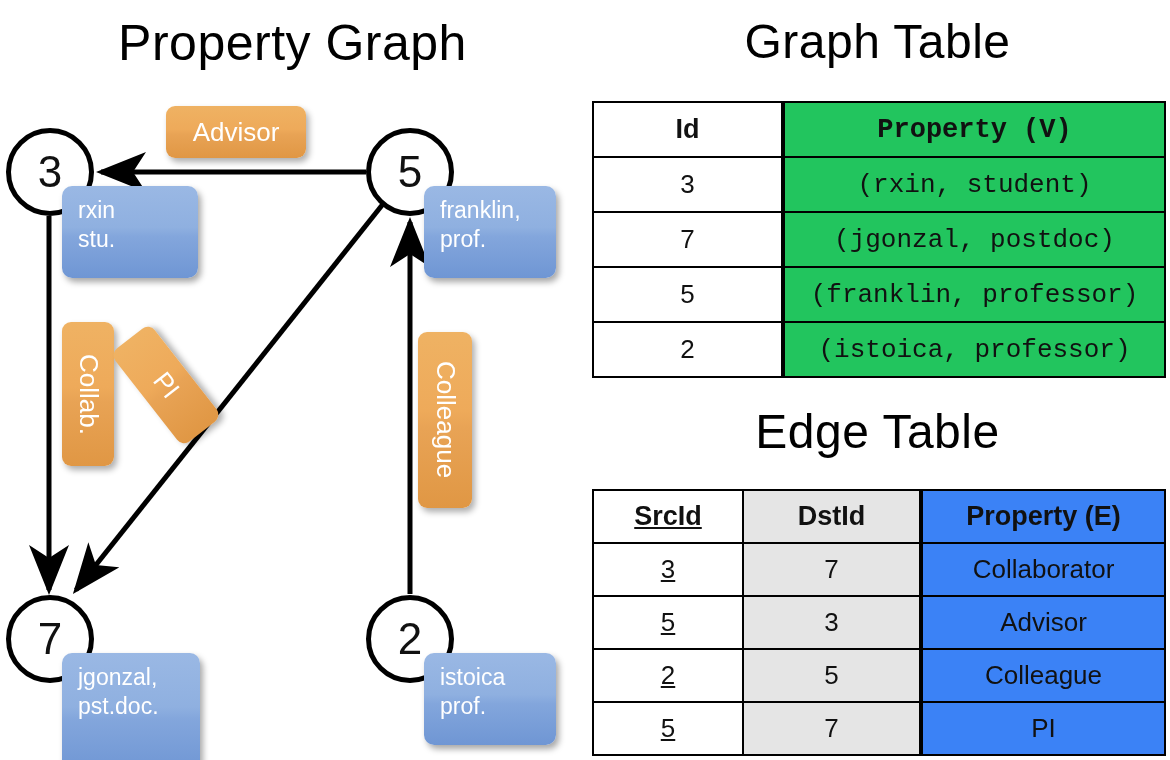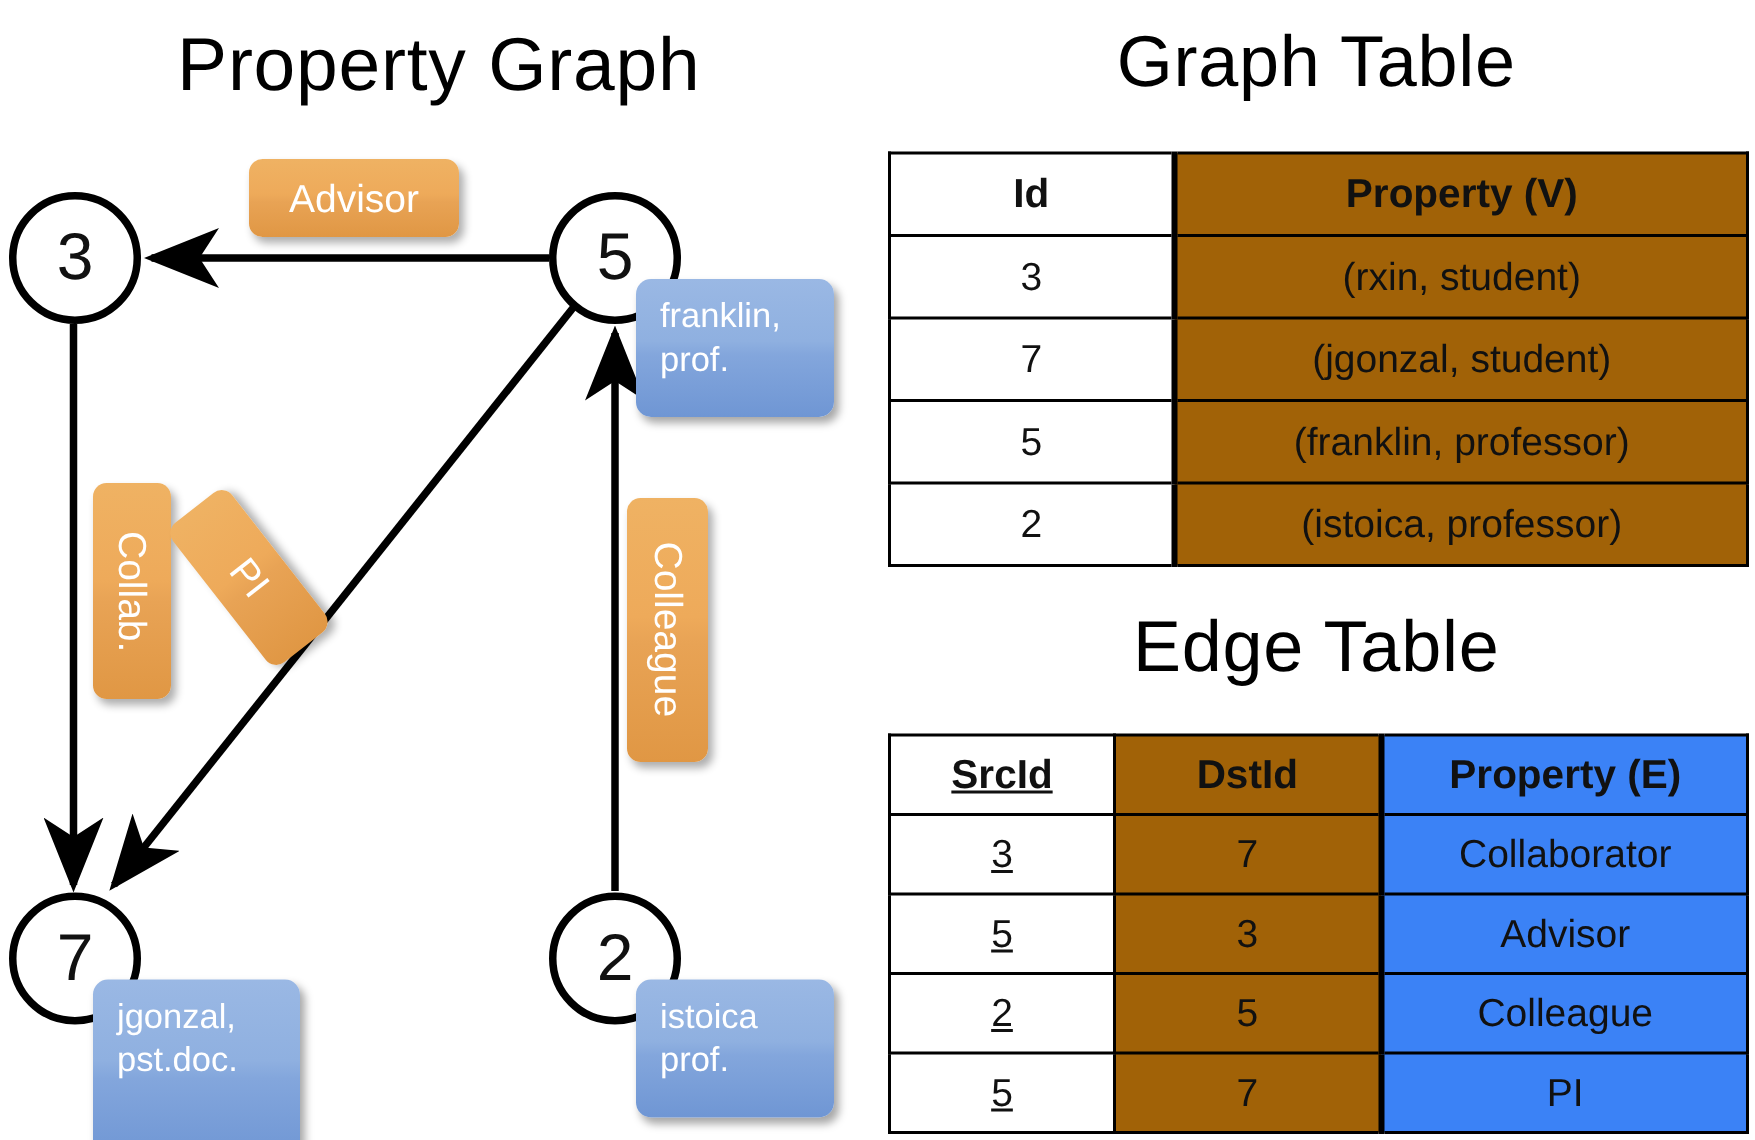--- a/index.html
+++ b/index.html
@@ -149,27 +149,27 @@
   table.grid th {
     font-weight: 700;
     font-size: 27px;
   }
   table.grid td { font-size: 26px; }
 
   
   #vertex-table { left: 592px; top: 101px; width: 574px; }
   #vertex-table th, #vertex-table td { height: 55px; }
   #vertex-table .col-id     { width: 190px; background: #ffffff; }
-  #vertex-table .col-prop   { background: #a16207; border-left-width: 4px; }
+  #vertex-table .col-prop   { background: #22c55e; border-left-width: 4px; font-family: Liberation Mono, monospace; }
 
   
   #edge-table { left: 592px; top: 489px; width: 574px; }
   #edge-table th, #edge-table td { height: 53px; }
   #edge-table .col-src  { width: 150px; background: #ffffff; text-decoration: underline; }
-  #edge-table .col-dst  { width: 178px; background: #a16207; }
+  #edge-table .col-dst  { width: 178px; background: #e5e5e5; }
   #edge-table .col-prop { background: #3b82f6; border-left-width: 4px; }
 
 </style>
 </head>
 <body>
 
 <div id="title-property-graph" class="title">Property Graph</div>
 
 <div id="graph-panel">
 
@@ -187,20 +187,24 @@
     <line x1="383" y1="204" x2="76" y2="590" stroke="#000" stroke-width="5" marker-end="url(#arrowhead)"></line>
 
     <line x1="410" y1="594" x2="410" y2="222" stroke="#000" stroke-width="5" marker-end="url(#arrowhead)"></line>
   </svg>
 
   <div id="node-3" class="node">3</div>
   <div id="node-5" class="node">5</div>
   <div id="node-7" class="node">7</div>
   <div id="node-2" class="node">2</div>
 
+  <div id="prop-rxin" class="prop-box">
+    <div>rxin</div>
+    <div>stu.</div>
+  </div>
   <div id="prop-franklin" class="prop-box">
     <div>franklin,</div>
     <div>prof.</div>
   </div>
   <div id="prop-jgonzal" class="prop-box">
     <div>jgonzal,</div>
     <div>pst.doc.</div>
   </div>
   <div id="prop-istoica" class="prop-box">
     <div>istoica</div>
@@ -230,21 +234,21 @@
       <th class="col-prop">Property (V)</th>
     </tr>
   </thead>
   <tbody>
     <tr>
       <td class="col-id">3</td>
       <td class="col-prop">(rxin, student)</td>
     </tr>
     <tr>
       <td class="col-id">7</td>
-      <td class="col-prop">(jgonzal, student)</td>
+      <td class="col-prop">(jgonzal, postdoc)</td>
     </tr>
     <tr>
       <td class="col-id">5</td>
       <td class="col-prop">(franklin, professor)</td>
     </tr>
     <tr>
       <td class="col-id">2</td>
       <td class="col-prop">(istoica, professor)</td>
     </tr>
   </tbody>

